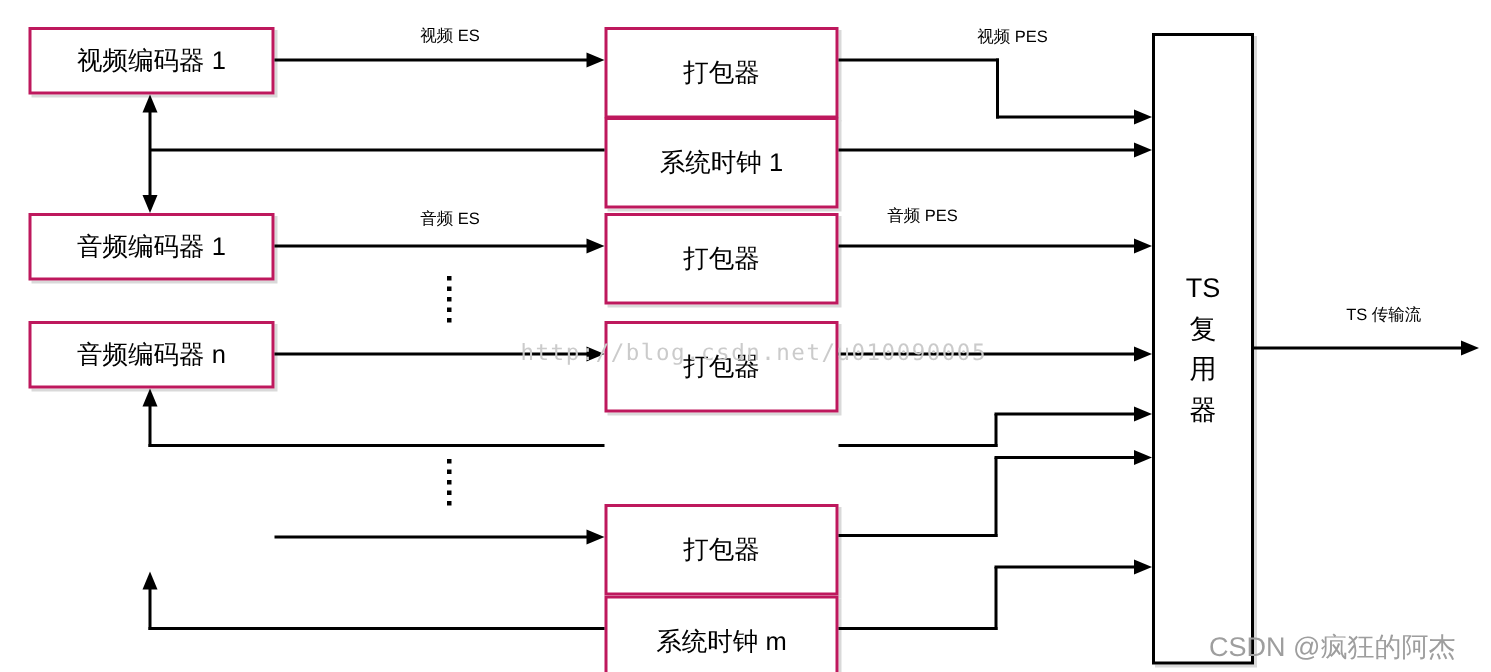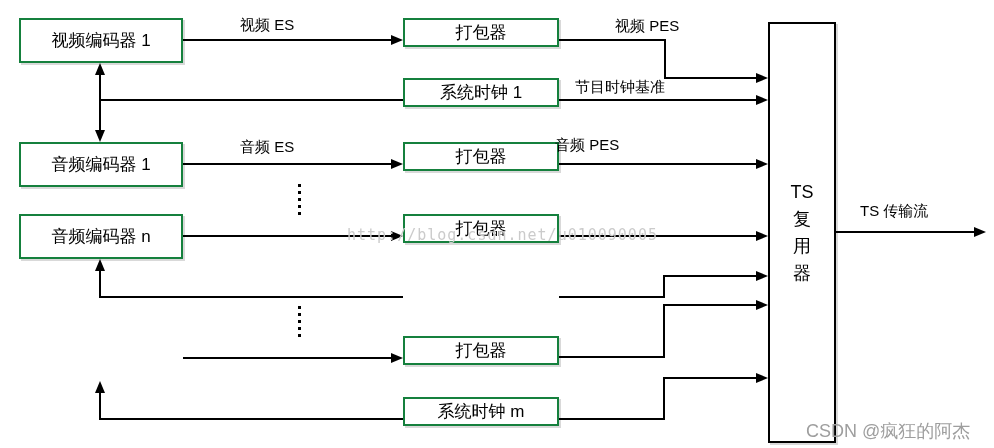--- a/index.html
+++ b/index.html
@@ -1,40 +1,40 @@
 <!DOCTYPE html>
 <html><head>
 <meta charset="utf-8">
 <style>
   html,body{margin:0;padding:0;background:#ffffff;}
   #canvas{
     position:relative;width:994px;height:448px;background:#ffffff;overflow:hidden;
     font-family:"Liberation Sans","DejaVu Sans",sans-serif;color:#000;
   }
   .box{
-    position:absolute;box-sizing:border-box;border:2px solid #15803d;background:#fff;
+    position:absolute;box-sizing:border-box;border:2px solid #be185d;background:#fff;
     display:flex;align-items:center;justify-content:center;
     font-size:17px;z-index:2;box-shadow:2px 2px 0 #d9d9d9;white-space:nowrap;
   }
   .leftbox{left:19px;width:164px;height:45px;}
-  .midbox{left:403px;width:156px;height:29px;}
+  .midbox{left:403px;width:156px;height:61px;}
   .mux{
     position:absolute;left:768px;top:22px;width:68px;height:421px;
     box-sizing:border-box;border:2px solid #000;background:#fff;z-index:2;
     display:flex;flex-direction:column;align-items:center;justify-content:center;
     font-size:18px;line-height:27px;box-shadow:2px 2px 0 #d9d9d9;
   }
   .line{position:absolute;background:#000;z-index:4;}
   .hline{height:2px;}
   .vline{width:2px;}
   .ah{position:absolute;width:0;height:0;z-index:4;}
   .ah-r{border-top:5px solid transparent;border-bottom:5px solid transparent;border-left:12px solid #000;}
   .ah-u{border-left:5px solid transparent;border-right:5px solid transparent;border-bottom:12px solid #000;}
   .ah-d{border-left:5px solid transparent;border-right:5px solid transparent;border-top:12px solid #000;}
-  .elabel{position:absolute;font-size:15px;z-index:3;white-space:nowrap;}
+  .elabel{position:absolute;font-size:11px;text-align:center;z-index:3;white-space:nowrap;}
   .dots{position:absolute;left:298px;display:flex;flex-direction:column;gap:4px;z-index:3;}
   .dots i{width:3px;height:3px;background:#000;display:block;}
   .wm-center{
     position:absolute;left:347px;top:226px;z-index:5;
     font-family:"DejaVu Sans Mono","Liberation Mono",monospace;
     font-size:15px;letter-spacing:1px;color:#cbcbcb;white-space:nowrap;
   }
   .wm-corner{
     position:absolute;left:806px;top:419px;z-index:5;
     font-size:18px;color:#9e9e9e;white-space:nowrap;
@@ -76,21 +76,20 @@
 
   <div class="mux">
     <div>TS</div>
     <div>复</div>
     <div>用</div>
     <div>器</div>
   </div>
 
   <div class="elabel" style="left:240px;top:16px;width:120px">视频 ES</div>
   <div class="elabel" style="left:615px;top:17px;width:120px">视频 PES</div>
-  <div class="elabel" style="left:575px;top:78px;width:168px">节目时钟基准</div>
   <div class="elabel" style="left:240px;top:138px;width:120px">音频 ES</div>
   <div class="elabel" style="left:555px;top:136px;width:120px">音频 PES</div>
   <div class="elabel" style="left:860px;top:202px;width:125px">TS 传输流</div>
 
   <div class="dots" style="top:184px">
       <i></i>
       <i></i>
       <i></i>
       <i></i>
       <i></i>

